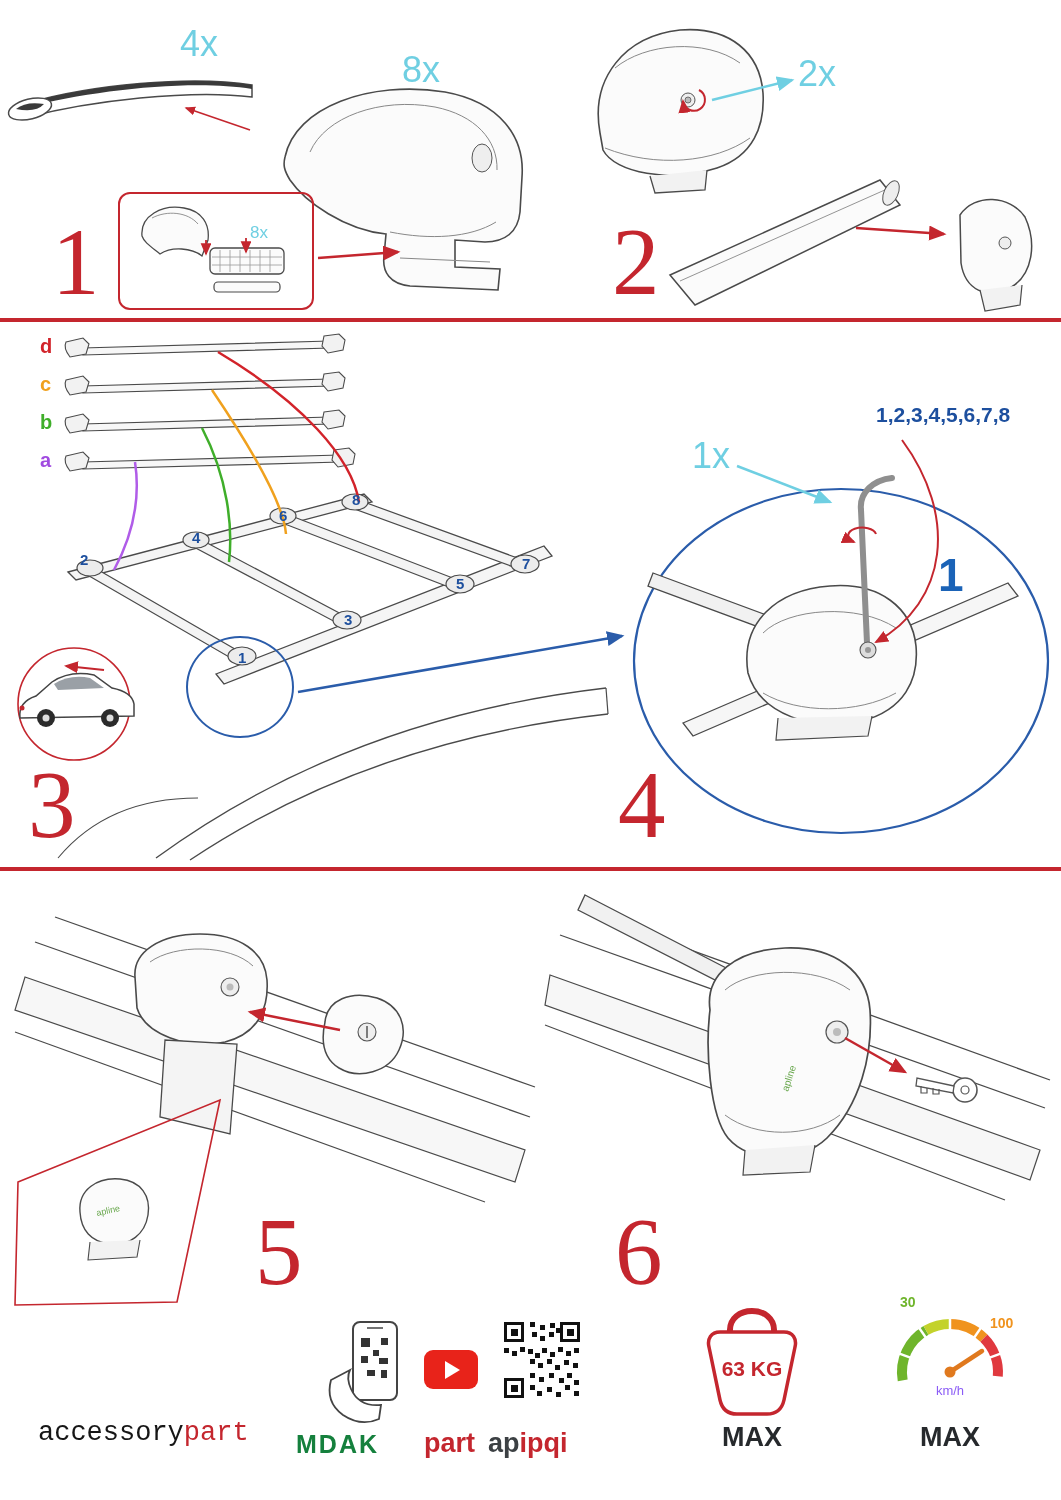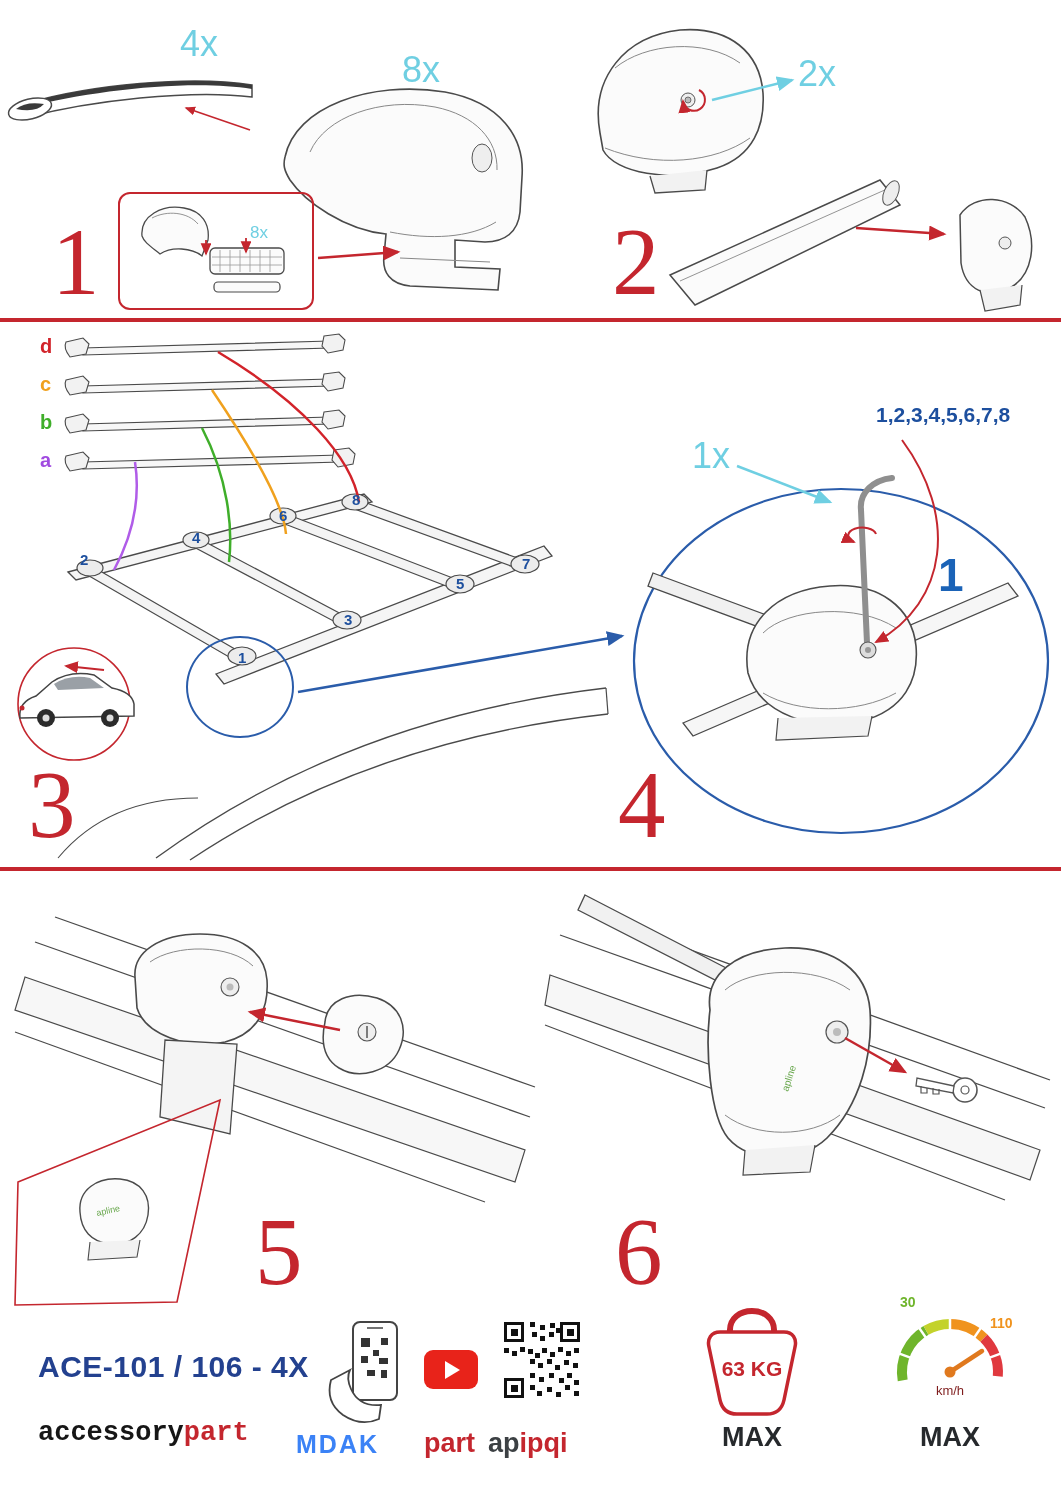--- a/index.html
+++ b/index.html
@@ -15,28 +15,28 @@
   .posn{color:#1d4f9e;font-size:15px;font-weight:700}
   .bar-lab{font-size:20px;font-weight:700}
   .rule{font-size:42px;font-weight:700;letter-spacing:1px}
   .c-purple{color:#a14be0}.c-green{color:#3fae2a}.c-orange{color:#f0a11e}.c-red{color:#d2232a}.c-dark{color:#3a3a3a}
   .divider{position:absolute;left:0;width:1061px;height:4px;background:#c4262e}
   .inset{position:absolute;border:2px solid #c4262e;border-radius:12px}
   .blue-circle{position:absolute;border:2px solid #2a5caa;border-radius:50%}
   .seq{color:#1d4f9e;font-size:21px;font-weight:700}
   .big-blue{color:#1b63b7;font-size:46px;font-weight:700}
   .code{color:#23418f;font-size:30px;font-weight:700;letter-spacing:.5px}
-  .brand{font-family:"Liberation Mono",monospace;font-size:27px;font-weight:700;color:#161616}
+  .brand{font-family:"Liberation Mono",monospace;font-size:27px;font-weight:400;color:#161616}
   .red-part{color:#c4262e}
-  .mdak{color:#3b82f6;font-size:25px;font-weight:700;letter-spacing:2px}
+  .mdak{color:#15803d;font-size:25px;font-weight:700;letter-spacing:2px}
   .ipqi{color:#c4262e;font-size:27px;font-weight:700}
   .apline{font-size:27px;font-weight:700;color:#3c4043}
   .maxlab{font-size:27px;font-weight:700;color:#26292c;text-align:center}
   .kg{color:#c4262e;font-size:21px;font-weight:700;text-align:center}
-  .kmh{color:#7f1d1d;font-size:13px;text-align:center}
+  .kmh{color:#8b5cf6;font-size:13px;text-align:center}
   .s60{color:#6fb52c;font-size:14px;font-weight:700}
   .s120{color:#f0931e;font-size:14px;font-weight:700}
   .yt{position:absolute;background:#e8231a;border-radius:9px;display:flex;align-items:center;justify-content:center}
   .yt span{width:0;height:0;border-top:9px solid transparent;border-bottom:9px solid transparent;border-left:15px solid #fff;margin-left:3px}
 </style>
 </head>
 <body>
 
 <div class="page">
 
@@ -310,26 +310,25 @@
   <span class="t step-num" style="left:28px;top:758px">3</span>
 
   <span class="t seq" style="left:876px;top:404px">1,2,3,4,5,6,7,8</span>
   <span class="t qty" style="left:692px;top:438px">1x</span>
   <span class="t big-blue" style="left:938px;top:552px">1</span>
   <span class="t step-num" style="left:618px;top:758px">4</span>
 
   <span class="t step-num" style="left:255px;top:1205px">5</span>
   <span class="t step-num" style="left:615px;top:1205px">6</span>
 
-  <span class="t code" style="left:38px;top:1352px">ACE-101 / 106 - 4X</span>
   <span class="t brand" style="left:38px;top:1420px"><span>accessory</span><span class="red-part">part</span></span>
   <span class="t mdak" style="left:296px;top:1432px">MDAK</span>
   <span class="t ipqi" style="left:424px;top:1430px">part</span>
   <span class="t apline" style="left:488px;top:1430px"><span>ap</span><span class="red-part">ipqi</span></span>
 
   <span class="t kg" style="left:690px;top:1358px;width:124px">63 KG</span>
   <span class="t maxlab" style="left:690px;top:1424px;width:124px">MAX</span>
   <span class="t s60" style="left:900px;top:1295px">30</span>
-  <span class="t s120" style="left:990px;top:1316px">110</span>
+  <span class="t s120" style="left:990px;top:1316px">100</span>
   <span class="t kmh" style="left:882px;top:1384px;width:136px">km/h</span>
   <span class="t maxlab" style="left:882px;top:1424px;width:136px">MAX</span>
 
 </div>
 
 </body></html>

